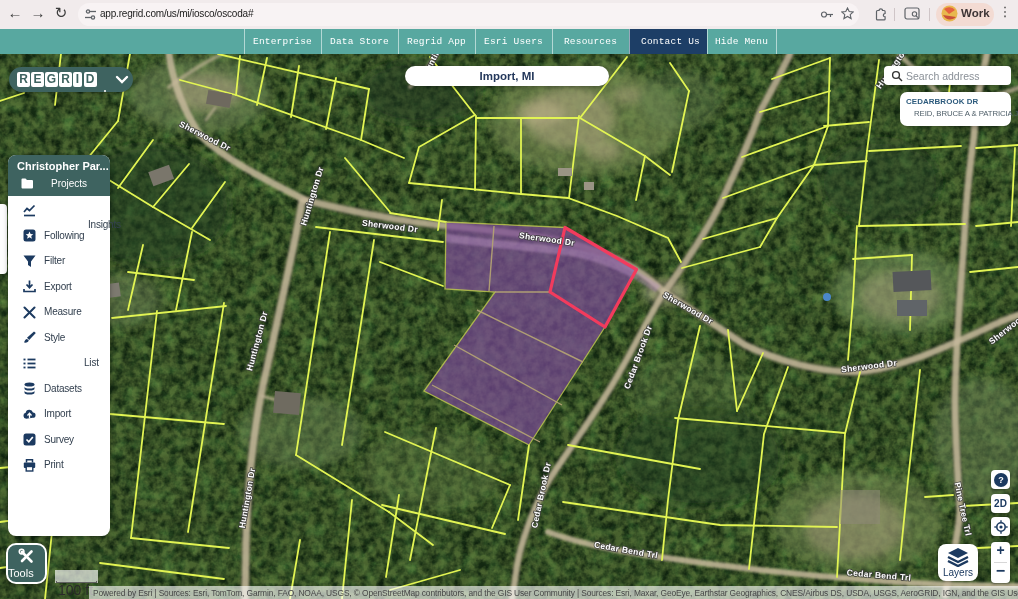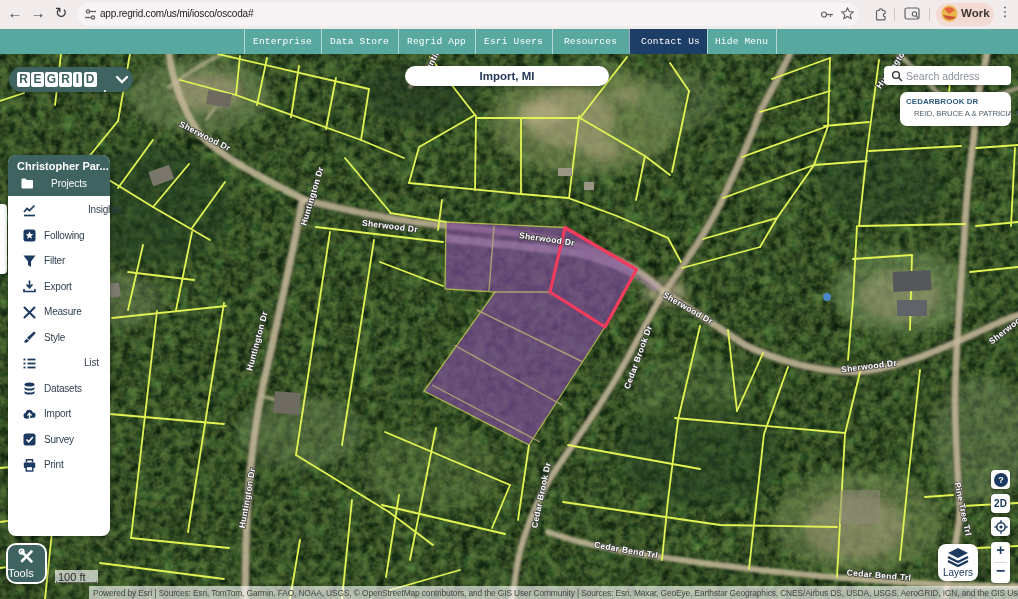--- a/index.html
+++ b/index.html
@@ -45,21 +45,21 @@
   #sidehead .p { position:absolute; left:30px; top:23px; font-size:10px;margin-left:13px; }
   .sitem { position:absolute; left:36px; font-size:10px; color:#33404f; letter-spacing:-0.2px; }
   .sicon { position:absolute; left:15px; width:13px; height:13px; }
 
   
   #tools { position:absolute; left:6px; top:543px; width:41px; height:41px; background:#3e6360; border:2.5px solid #fff; border-radius:10px; box-shadow:0 1px 4px rgba(0,0,0,0.4); }
   #tools .txt { position:absolute; left:0; width:15px; text-align:center; top:22px; color:#fff; font-size:11px; }
 
   
   #scale { position:absolute; left:55px; top:570px; width:43px; height:13px; background:rgba(255,255,255,0.65); }
-  #scale span { position:absolute; left:3px; top:1px; font-size:11px; color:#2a2a2a;text-align:center; }
+  #scale span { position:absolute; left:3px; top:12px; font-size:14px; color:#2a2a2a;text-align:center; }
 
   
   .ctl { position:absolute; left:991px; width:19px; height:19px; background:#fff; border-radius:4px; box-shadow:0 1px 3px rgba(0,0,0,0.35); }
   #layers { position:absolute; left:938px; top:544px; width:40px; height:37px; background:#fff; border-radius:8px; box-shadow:0 1px 3px rgba(0,0,0,0.35); }
   #layers .txt { position:absolute; width:40px; text-align:center; top:23px; font-size:10px; color:#1c3a60; }
   #zoomctl { position:absolute; left:991px; top:542px; width:19px; height:41px; background:#fff; border-radius:4px; box-shadow:0 1px 3px rgba(0,0,0,0.35); }
 
   
   #attrib { position:absolute; left:89px; top:586px; width:929px; height:13px; background:rgba(255,255,255,0.62); }
   #attrib span { position:absolute; left:4px; top:2px; font-size:8.4px; color:#474747; white-space:nowrap; letter-spacing:-0.12px; }
@@ -415,21 +415,21 @@
       <svg class="sicon" style="left:13px;top:22px;" width="13" height="11" viewBox="0 0 13 11">
         <path d="M0.5 1.5 a1 1 0 0 1 1 -1 h3 l1.5 1.5 h5 a1 1 0 0 1 1 1 v6.5 a1 1 0 0 1 -1 1 h-9.5 a1 1 0 0 1 -1 -1 z" fill="#fff"></path>
       </svg>
       <div class="p">Projects</div>
     </div>
 
     <svg class="sicon" style="top:49px;" width="13" height="13" viewBox="0 0 13 13">
       <path d="M1 8 L4 4.5 L6.5 6.5 L11.5 1.5" fill="none" stroke="#1c3a60" stroke-width="1.7"></path>
       <line x1="1" y1="11.5" x2="12" y2="11.5" stroke="#1c3a60" stroke-width="1.7"></line>
     </svg>
-    <div class="sitem" style="top:49px;padding-left:44px;">Insights</div>
+    <div class="sitem" style="top:64px;padding-left:44px;">Insights</div>
 
     <svg class="sicon" style="top:74px;" width="13" height="13" viewBox="0 0 13 13">
       <rect x="0.5" y="0.5" width="12" height="12" rx="2.5" fill="#1c3a60"></rect>
       <path d="M6.5 2.5 L7.6 5 L10.3 5.2 L8.2 7 L8.9 9.7 L6.5 8.2 L4.1 9.7 L4.8 7 L2.7 5.2 L5.4 5 Z" fill="#fff"></path>
     </svg>
     <div class="sitem" style="top:74.5px;">Following</div>
 
     <svg class="sicon" style="top:100px;" width="13" height="13" viewBox="0 0 13 13">
       <path d="M0.5 0.5 H12.5 L8 6.5 V12 L5 10 V6.5 Z" fill="#1c3a60"></path>
     </svg>

